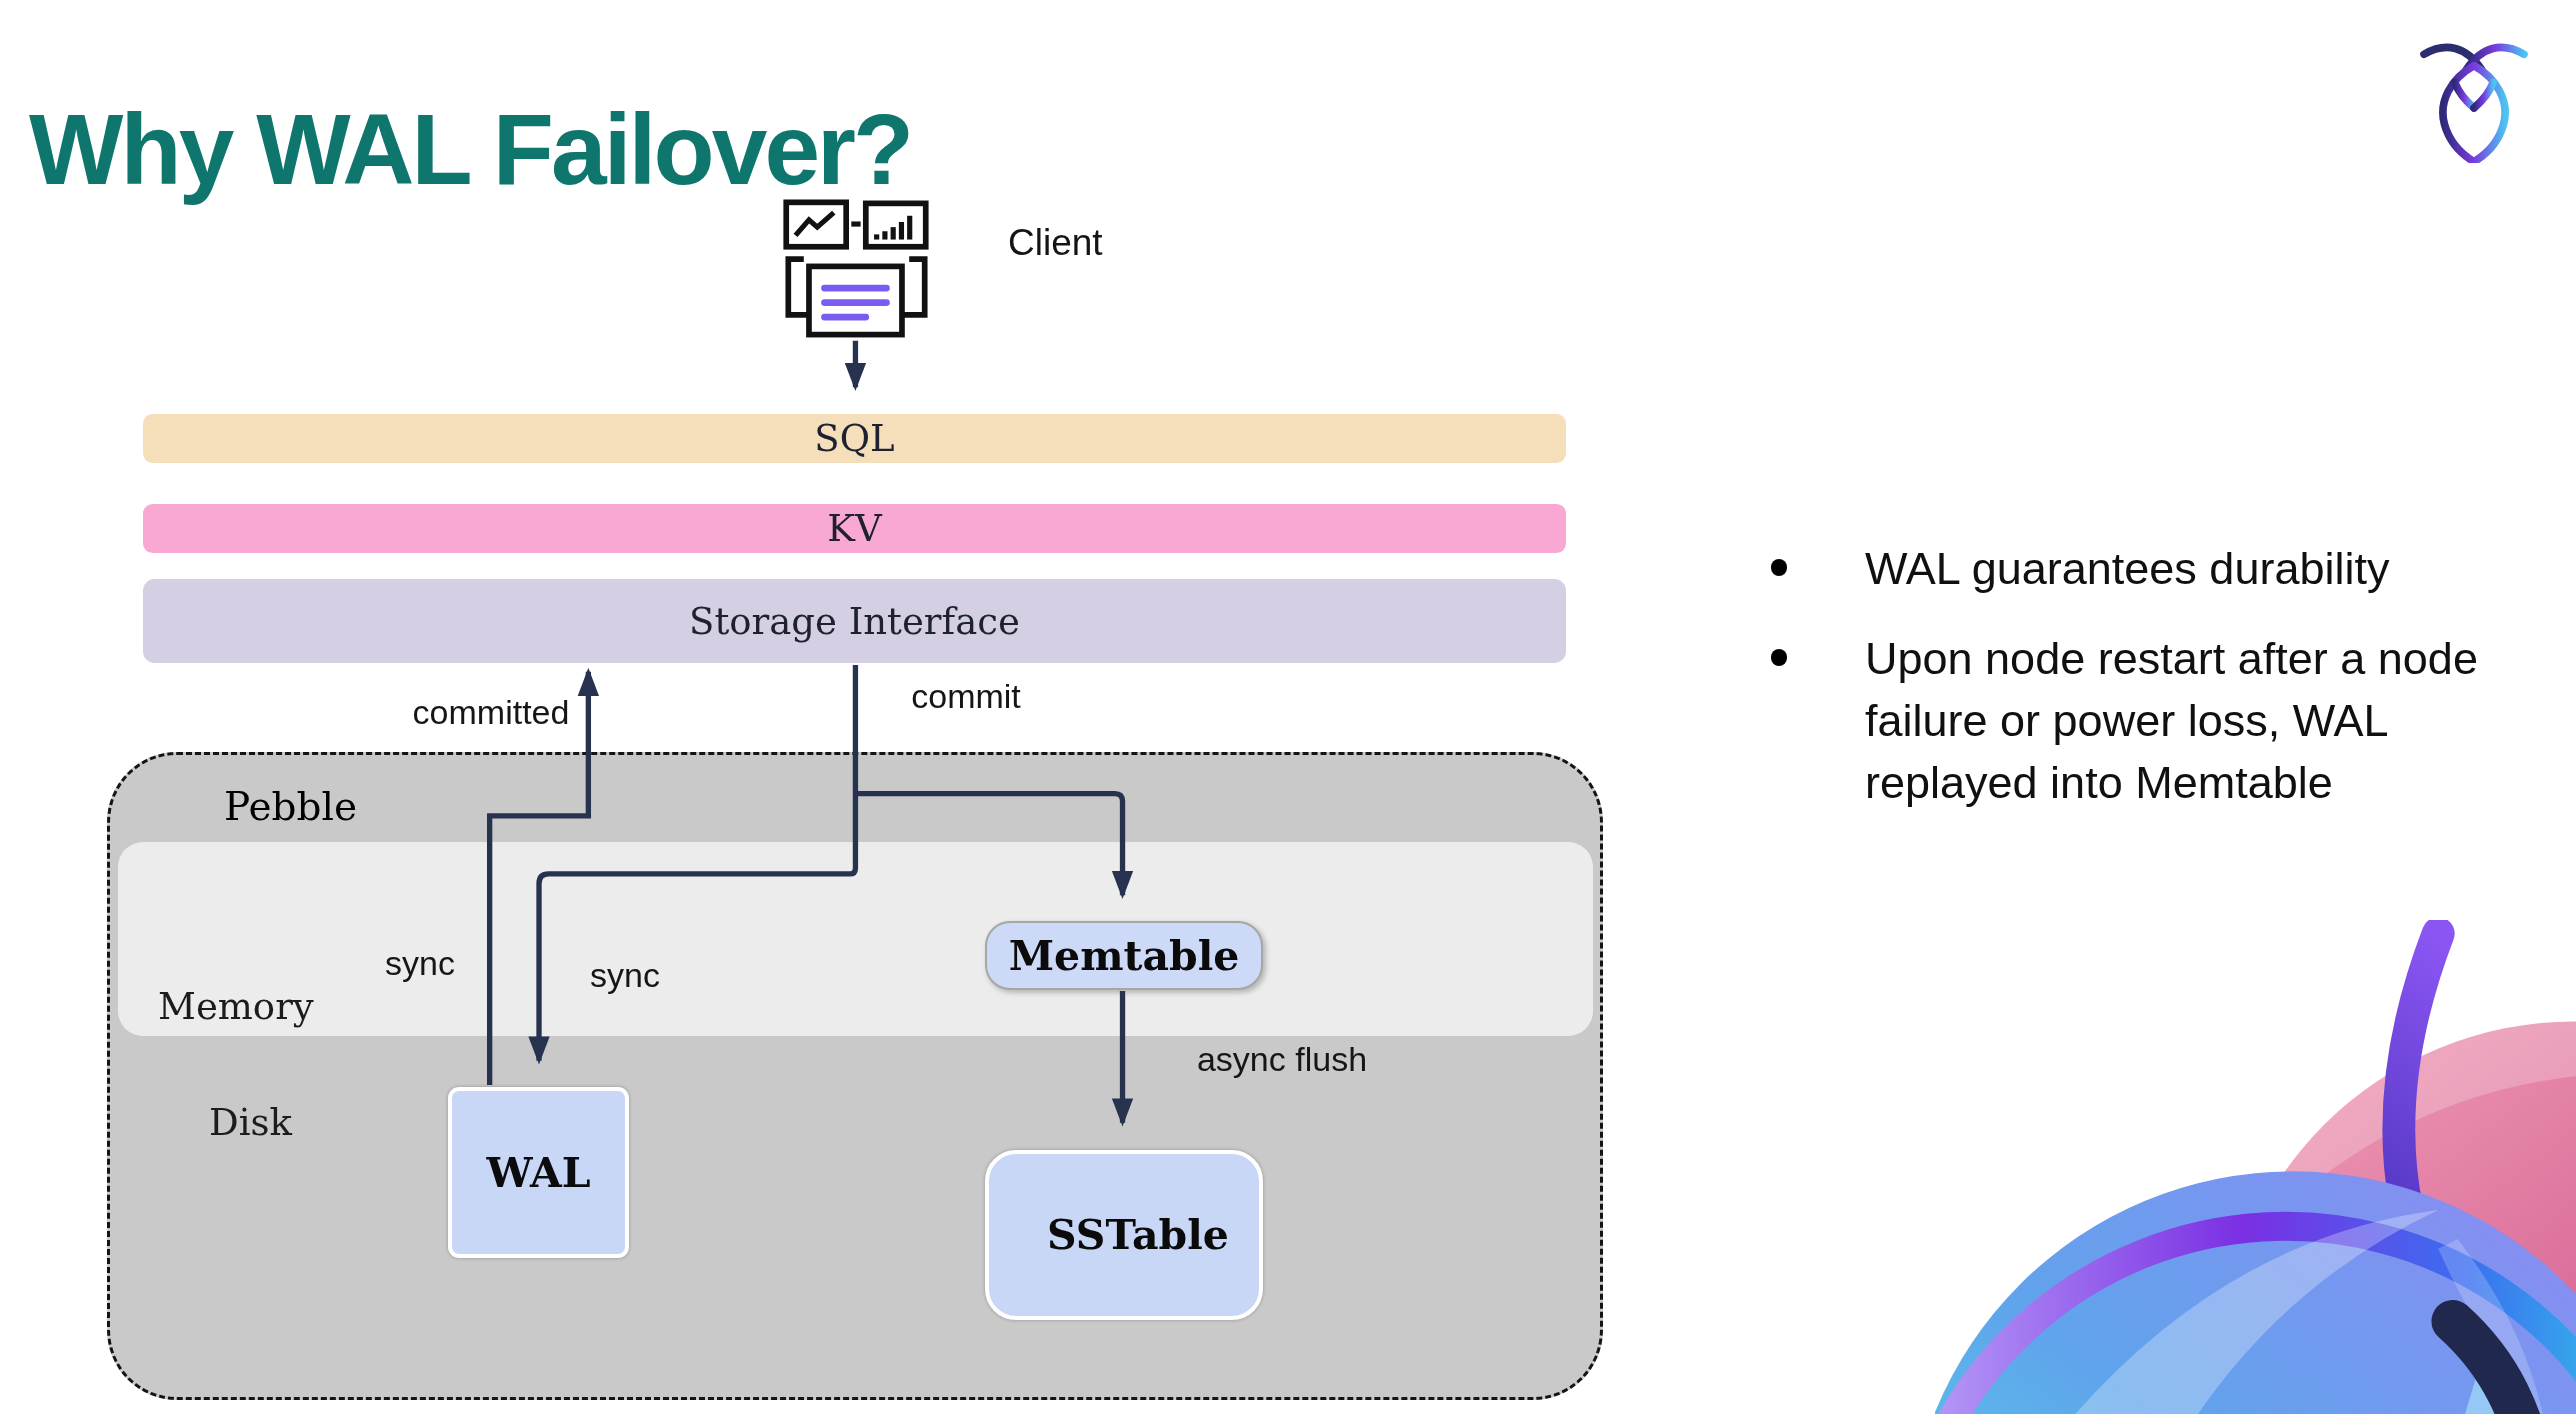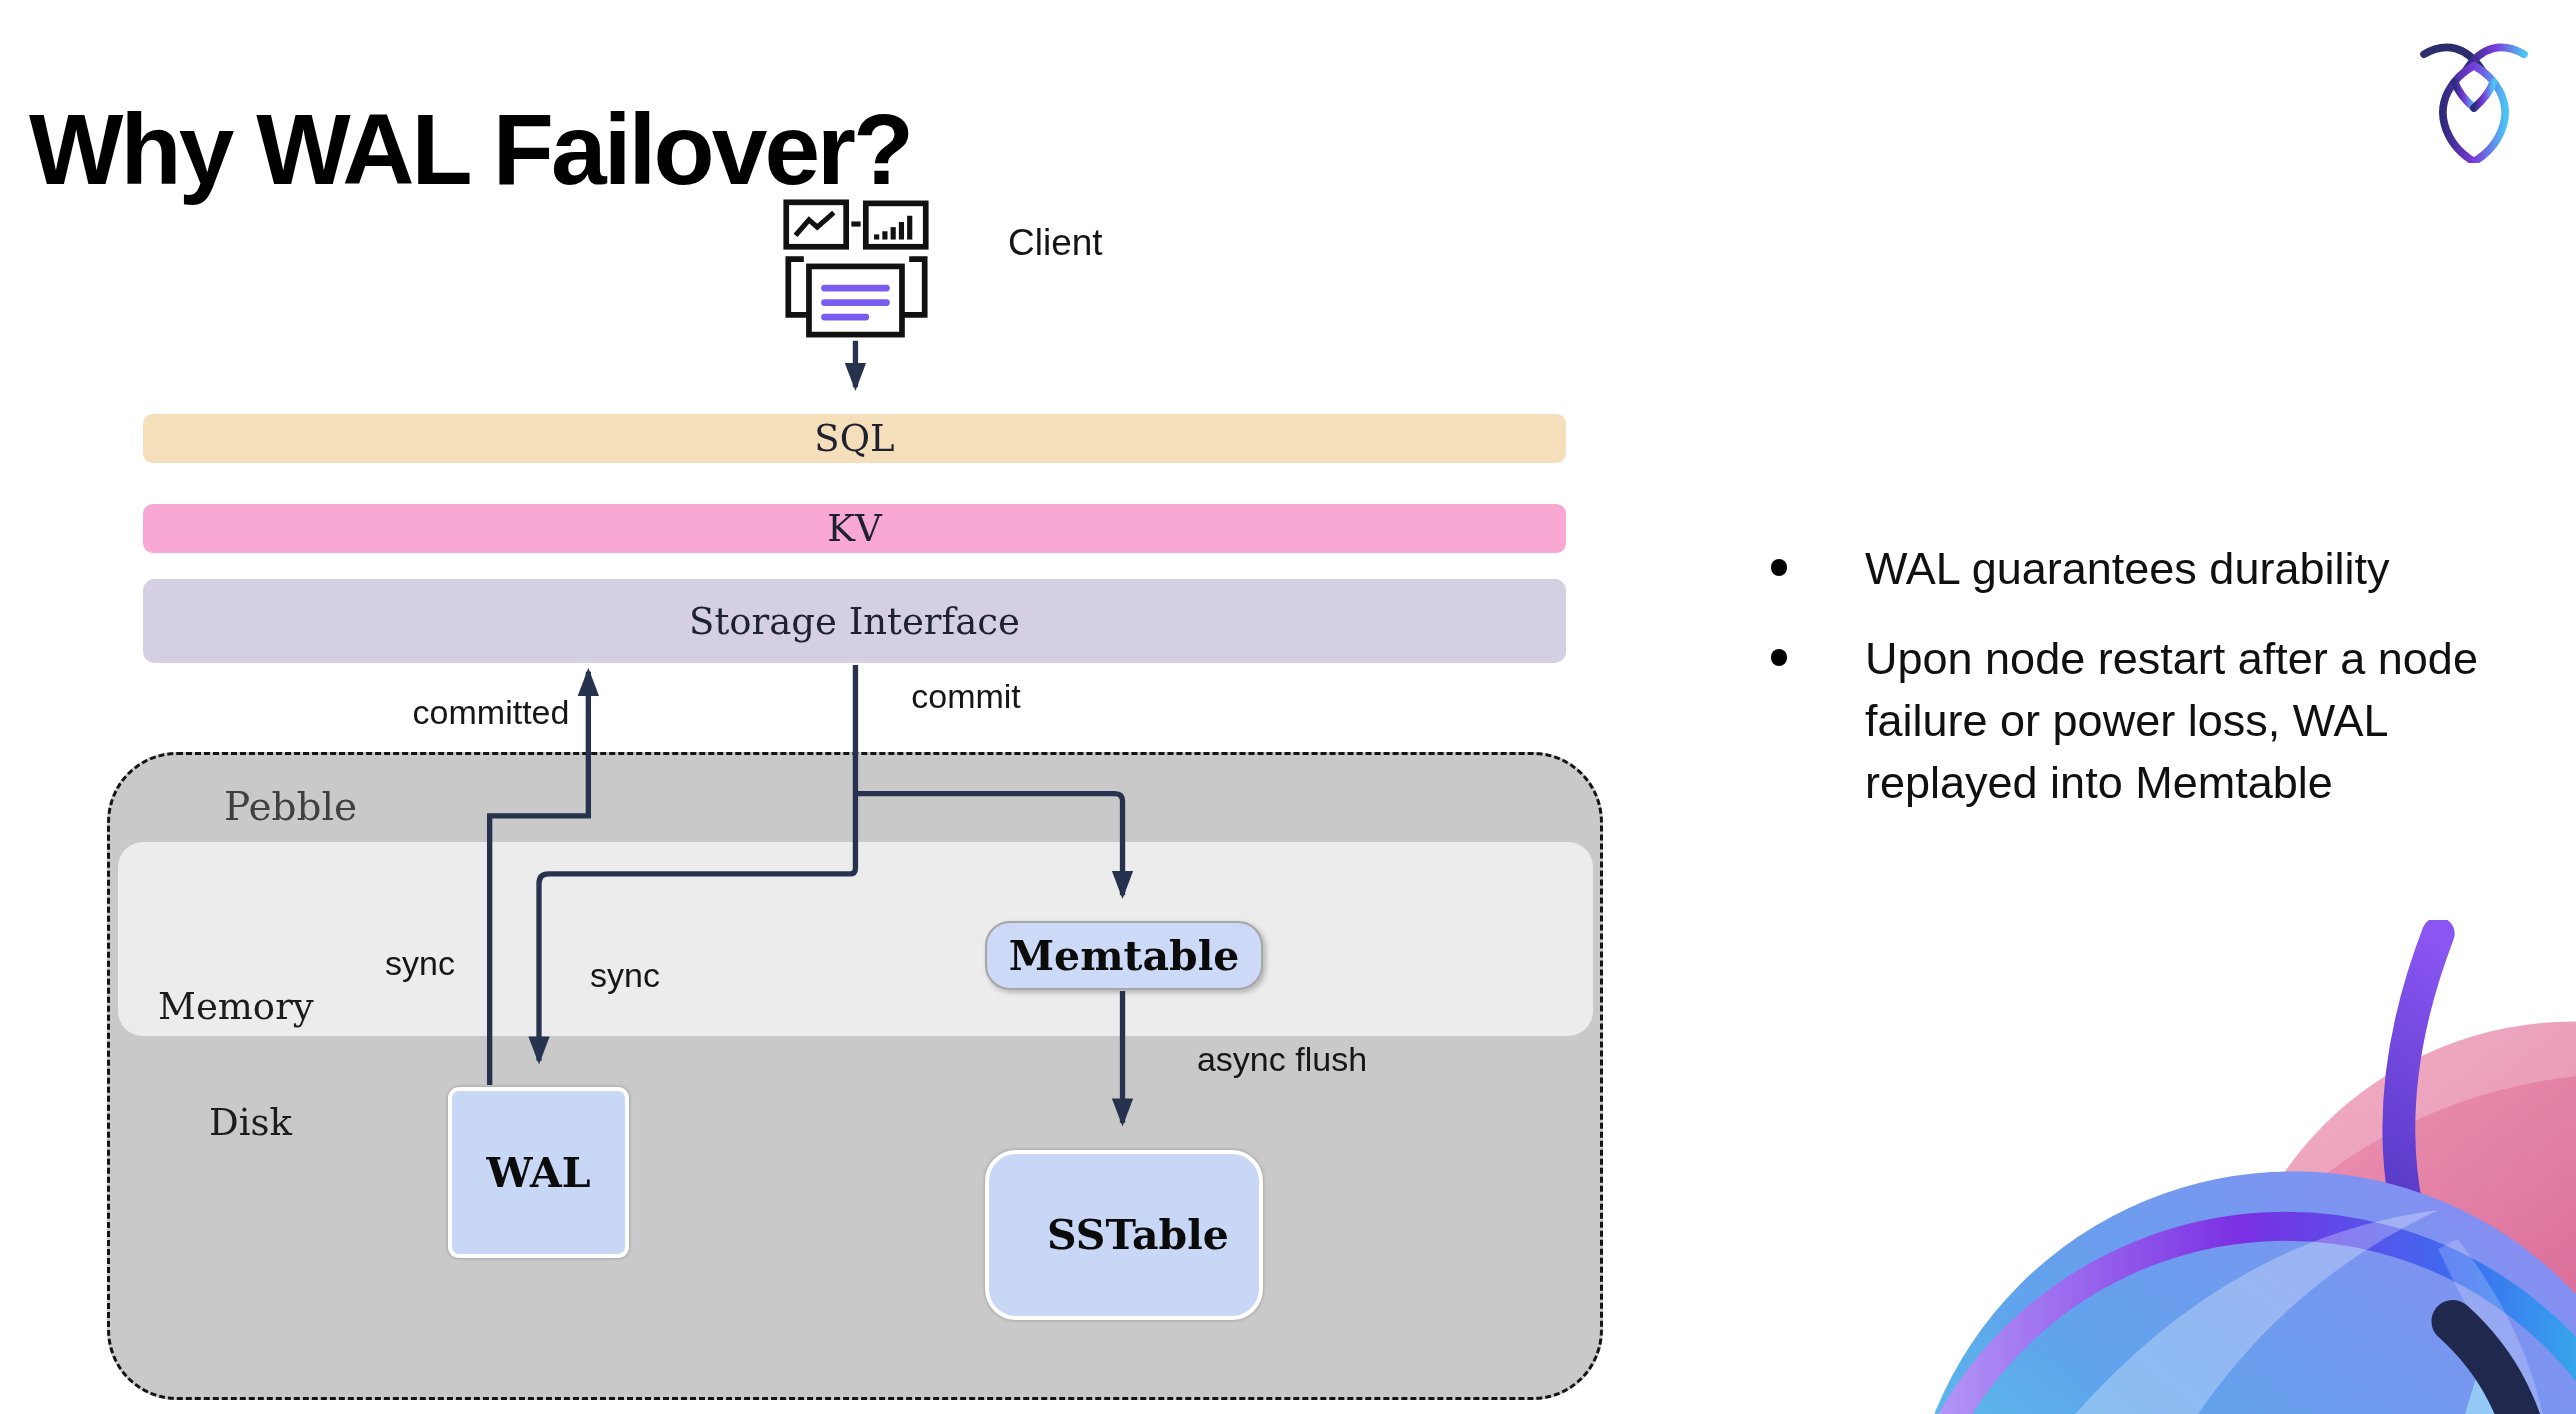--- a/index.html
+++ b/index.html
@@ -1,39 +1,39 @@
 <!DOCTYPE html>
 <html><head>
 <meta charset="utf-8">
 <style>
   html,body { margin:0; padding:0; background:#ffffff; }
   .stage { position:relative; width:2576px; height:1415px; background:#ffffff; overflow:hidden;
            font-family:"Liberation Sans", sans-serif; }
 
   
   .title { position:absolute; left:29px; top:25px; font-size:100px; font-weight:700;
-           letter-spacing:-2.9px; color:#000000; line-height:1.15; }
+           letter-spacing:-2.9px; color:#0f766e; line-height:1.15; }
 
   
   .logo { position:absolute; left:2410px; top:35px; }
   .client-icon { position:absolute; left:779px; top:193px; }
   .client-label { position:absolute; left:1008px; top:222px; font-size:37px; color:#141414; }
 
   
   .bar { position:absolute; left:143px; width:1423px; display:flex; align-items:center;
          justify-content:center; font-family:"DejaVu Serif", serif; font-size:37px; color:#1d2130; }
   .bar-sql { top:414px; height:49px; background:#f5dfba; border-radius:9.7px; }
   .bar-kv { top:504px; height:49px; background:#f9a8d4; border-radius:9.7px; }
   .bar-storage { top:579px; height:84px; background:#d5cfe4; border-radius:11.6px;justify-content:center; }
 
   
   .pebble { position:absolute; left:107px; top:752px; width:1496px; height:648px;
             background:#c9c9c9; border:3.9px dashed #141414; border-radius:70px; box-sizing:border-box; }
   .pebble-label { position:absolute; left:114px; top:29px; font-family:"DejaVu Serif", serif;
-                  font-size:39px; color:#404040; }
+                  font-size:39px; color:#000000; }
   .memory-band { position:absolute; left:7.7px; top:87px; width:1475px; height:194px;
                  background:#ececec; border-radius:25px; }
   .zone-label { position:absolute; font-family:"DejaVu Serif", serif; font-size:37px; color:#1c1c1c; }
   .memory-label { left:48px; top:230px; }
   .disk-label { left:99px; top:346px; }
 
   
   .node { position:absolute; display:flex; align-items:center; justify-content:center;
           font-family:"DejaVu Serif", serif; font-weight:700; font-size:41px; color:#0b0b0b;
           background:#c9d7f6; box-sizing:border-box; }

